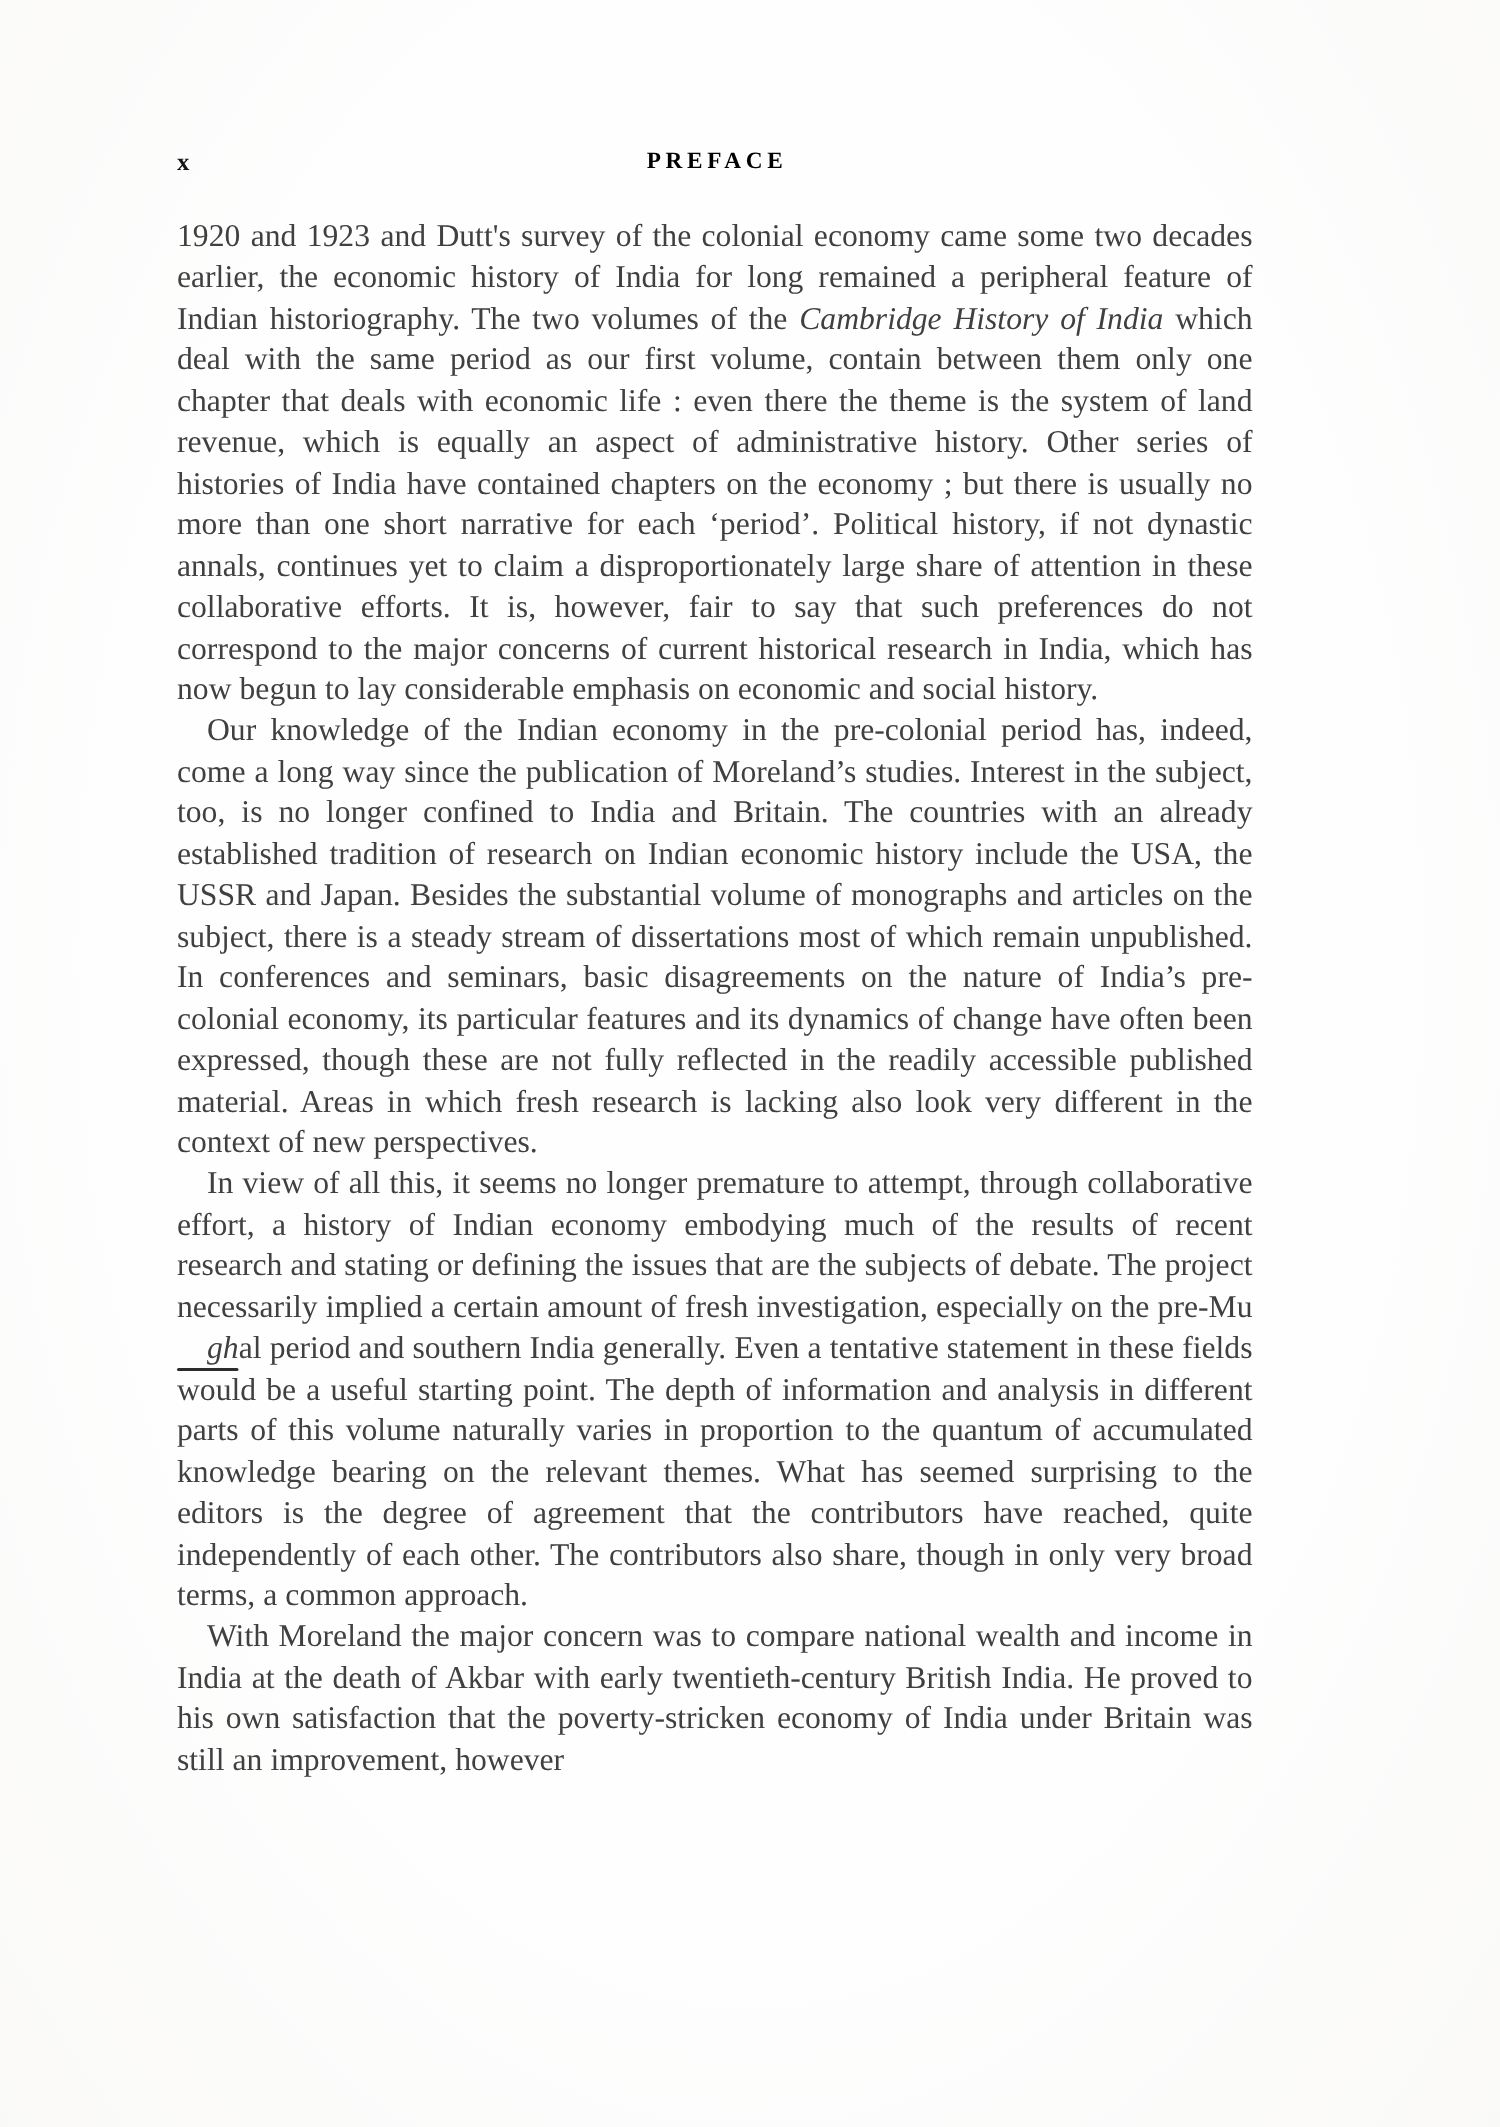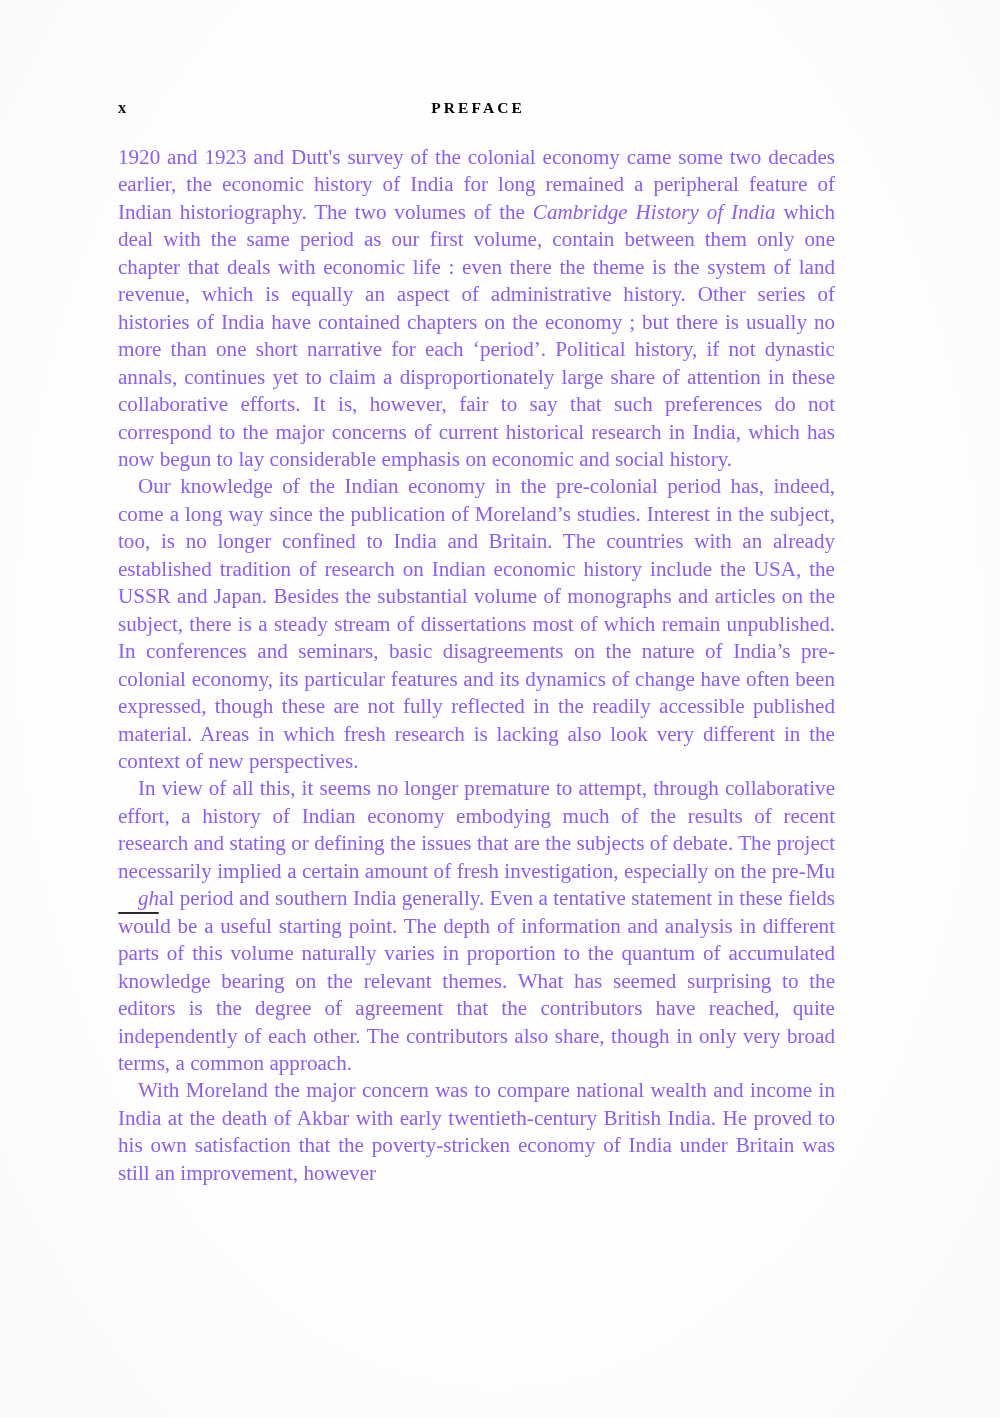--- a/index.html
+++ b/index.html
@@ -60,21 +60,21 @@
   }
   p.para {
     margin: 0;
     font-size: 21.1px;
     line-height: 27.45px;
     text-align: justify;
     text-justify: inter-word;
     -webkit-hyphens: none;
     hyphens: none;
     word-spacing: 0.1px;
-    color: #8b5cf6;
+    color: #404040;
   }
   p.para.continued {
     text-indent: 0;
   }
   p.para.indented {
     text-indent: 20px;
   }
   em.title-italic {
     font-style: italic;
   }

